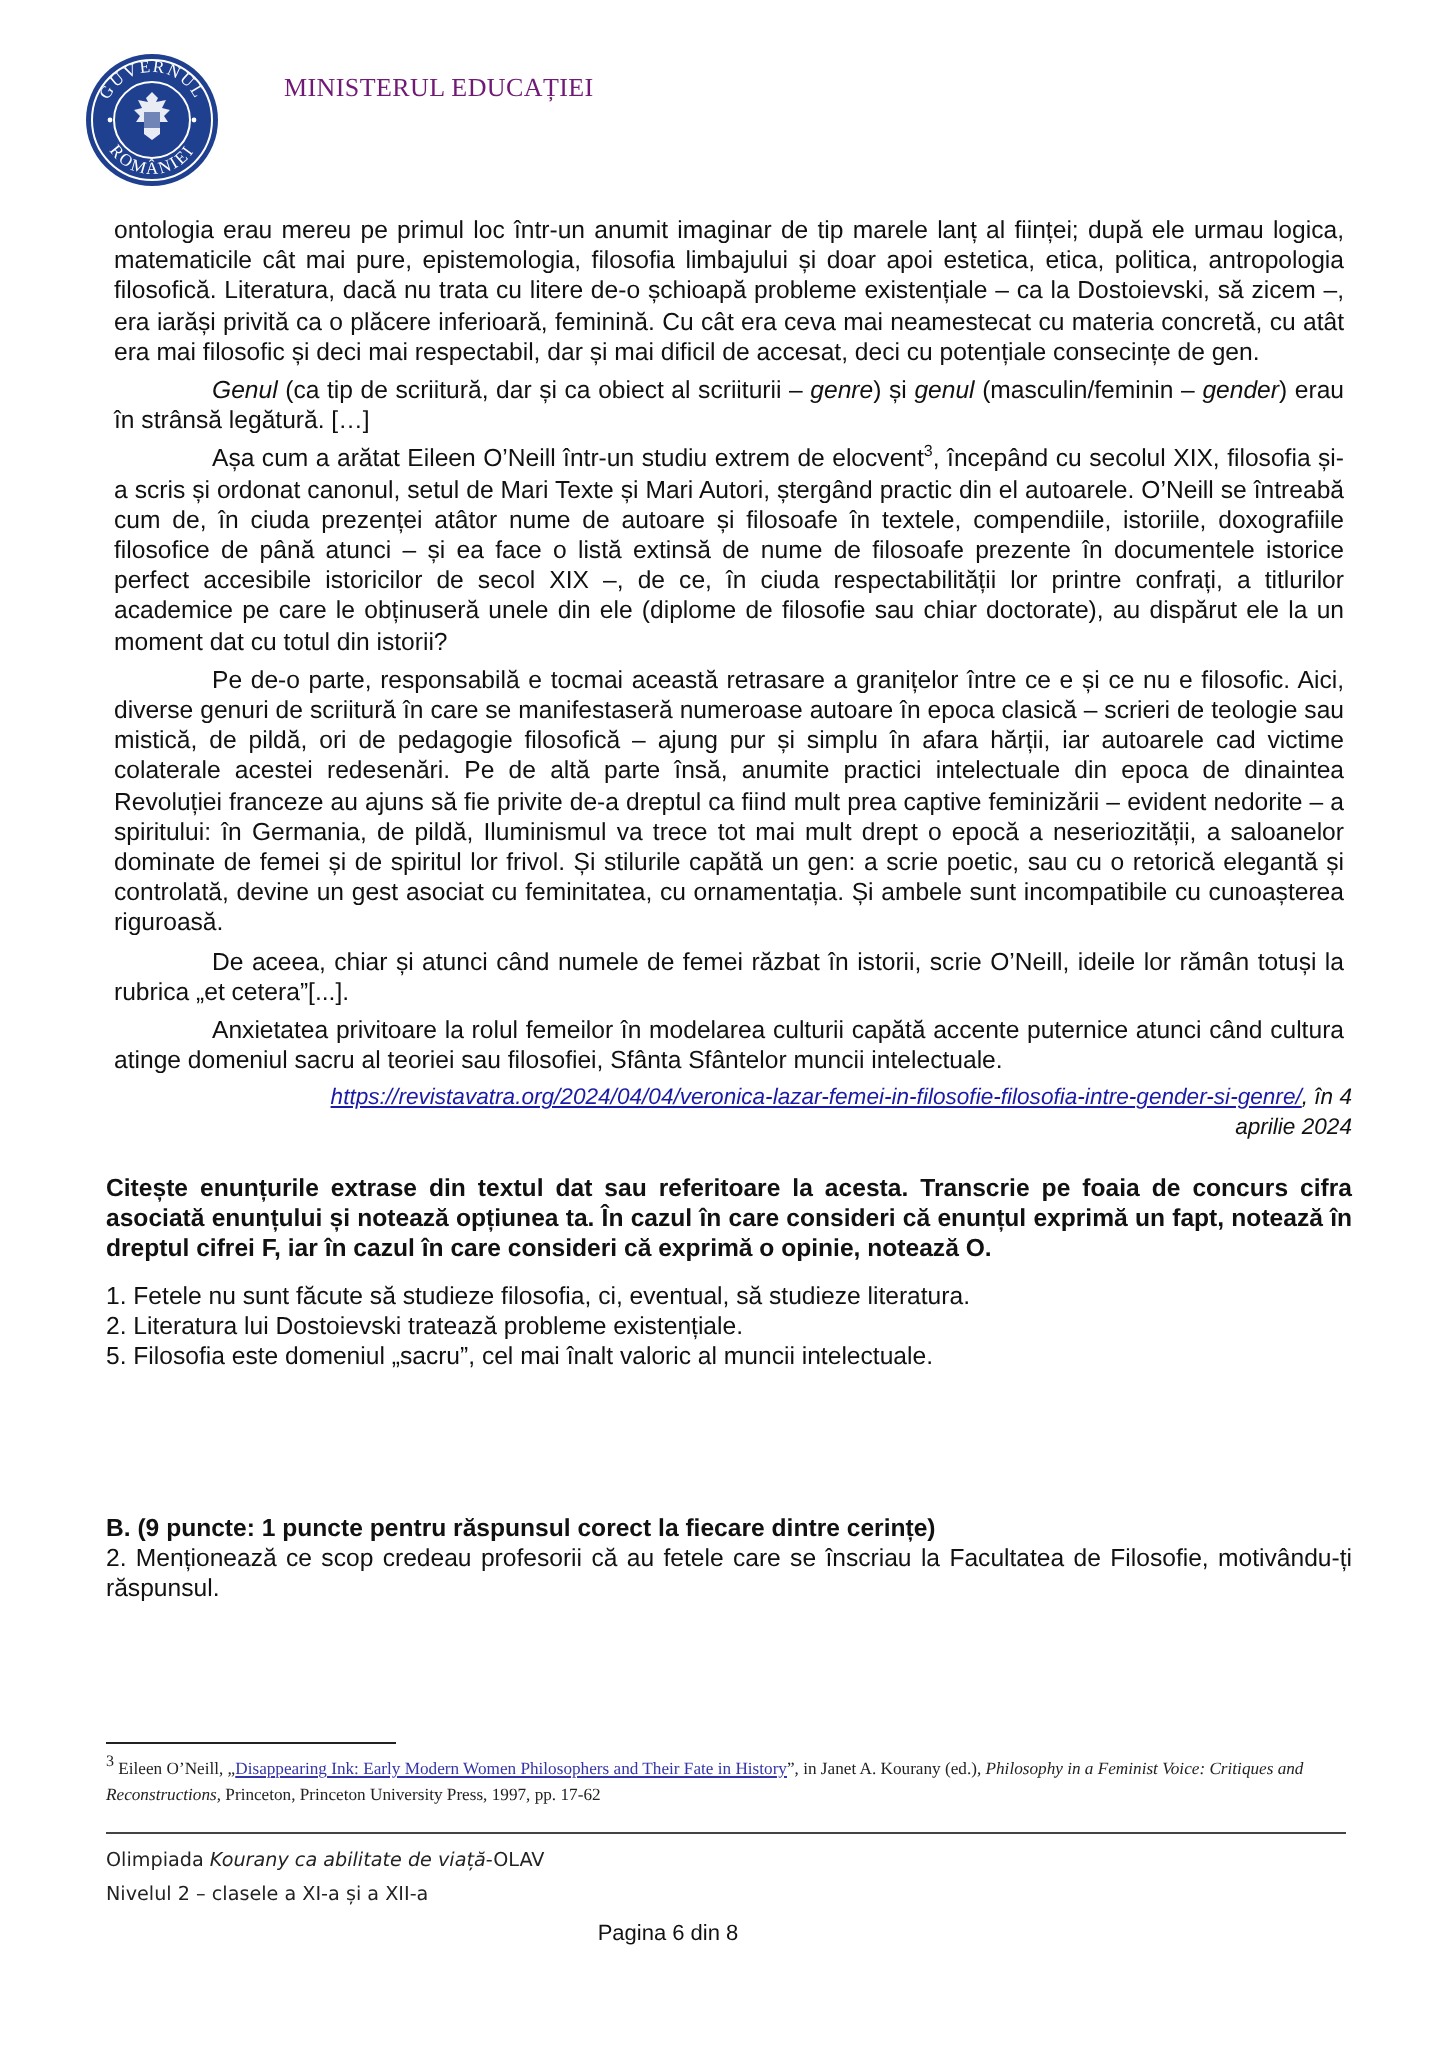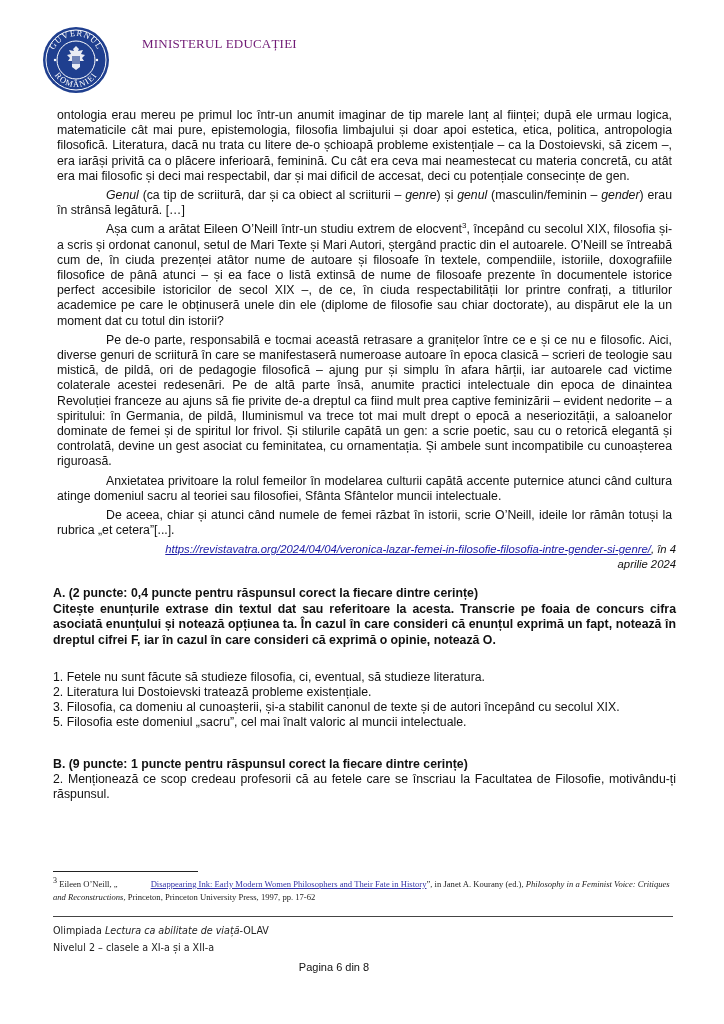--- a/index.html
+++ b/index.html
@@ -20,21 +20,21 @@
   .link { color:#1a1aa6; text-decoration:underline; }
 
   .sec { position:absolute; left:53px; width:623px; font-family:"Liberation Sans", sans-serif; font-size:12.3px; line-height:15.2px; }
   .bold { font-weight:bold; }
   .justify { text-align:justify; }
   .list { margin:0; padding:0; list-style:none; }
   .list li { margin:0; }
 
   .fn-rule { position:absolute; left:53px; top:871px; width:145px; border-top:1px solid #222; }
   .footnote { position:absolute; left:53px; top:878px; width:623px; font-family:"Liberation Serif", serif; font-size:8.6px; line-height:13px; color:#222; }
-  .footnote .link { color:#3434a8;margin-left:33px; }
+  .footnote .link { color:#3434a8; }
 
   .foot-rule { position:absolute; left:53px; top:916px; width:620px; border-top:1px solid #444; }
   .footer-left { position:absolute; left:53px; top:922px; font-family:"DejaVu Sans", sans-serif; font-size:9.6px; line-height:17px; color:#222; }
   .page-num { position:absolute; left:0; width:668px; top:961px; text-align:center; font-family:"Liberation Sans", sans-serif; font-size:11px; color:#111; }
 </style>
 </head>
 <body>
 
 <div class="page">
 
@@ -60,51 +60,49 @@
       <rect x="30" y="30" width="8" height="8" fill="#1f3f8f" opacity="0.6"></rect>
     </svg>
     <div class="ministry">MINISTERUL EDUCAȚIEI</div>
   </div>
 
   <div class="body-text" style="top:104px;">
     <p>ontologia erau mereu pe primul loc într-un anumit imaginar de tip marele lanț al ființei; după ele urmau logica, matematicile cât mai pure, epistemologia, filosofia limbajului și doar apoi estetica, etica, politica, antropologia filosofică. Literatura, dacă nu trata cu litere de-o șchioapă probleme existențiale – ca la Dostoievski, să zicem –, era iarăși privită ca o plăcere inferioară, feminină. Cu cât era ceva mai neamestecat cu materia concretă, cu atât era mai filosofic și deci mai respectabil, dar și mai dificil de accesat, deci cu potențiale consecințe de gen.</p>
     <p class="indent"><span class="it">Genul</span><span> (ca tip de scriitură, dar și ca obiect al scriiturii – </span><span class="it">genre</span><span>) și </span><span class="it">genul</span><span> (masculin/feminin – </span><span class="it">gender</span><span>) erau în strânsă legătură. […]</span></p>
     <p class="indent"><span>Așa cum a arătat Eileen O’Neill într-un studiu extrem de elocvent</span><sup>3</sup><span>, începând cu secolul XIX, filosofia și-a scris și ordonat canonul, setul de Mari Texte și Mari Autori, ștergând practic din el autoarele. O’Neill se întreabă cum de, în ciuda prezenței atâtor nume de autoare și filosoafe în textele, compendiile, istoriile, doxografiile filosofice de până atunci – și ea face o listă extinsă de nume de filosoafe prezente în documentele istorice perfect accesibile istoricilor de secol XIX –, de ce, în ciuda respectabilității lor printre confrați, a titlurilor academice pe care le obținuseră unele din ele (diplome de filosofie sau chiar doctorate), au dispărut ele la un moment dat cu totul din istorii?</span></p>
     <p class="indent">Pe de-o parte, responsabilă e tocmai această retrasare a granițelor între ce e și ce nu e filosofic. Aici, diverse genuri de scriitură în care se manifestaseră numeroase autoare în epoca clasică – scrieri de teologie sau mistică, de pildă, ori de pedagogie filosofică – ajung pur și simplu în afara hărții, iar autoarele cad victime colaterale acestei redesenări. Pe de altă parte însă, anumite practici intelectuale din epoca de dinaintea Revoluției franceze au ajuns să fie privite de-a dreptul ca fiind mult prea captive feminizării – evident nedorite – a spiritului: în Germania, de pildă, Iluminismul va trece tot mai mult drept o epocă a neseriozității, a saloanelor dominate de femei și de spiritul lor frivol. Și stilurile capătă un gen: a scrie poetic, sau cu o retorică elegantă și controlată, devine un gest asociat cu feminitatea, cu ornamentația. Și ambele sunt incompatibile cu cunoașterea riguroasă.</p>
+    <p class="indent">De aceea, chiar și atunci când numele de femei răzbat în istorii, scrie O’Neill, ideile lor rămân totuși la rubrica „et cetera”[...].</p>
     <p class="indent">Anxietatea privitoare la rolul femeilor în modelarea culturii capătă accente puternice atunci când cultura atinge domeniul sacru al teoriei sau filosofiei, Sfânta Sfântelor muncii intelectuale.</p>
-    <p class="indent">De aceea, chiar și atunci când numele de femei răzbat în istorii, scrie O’Neill, ideile lor rămân totuși la rubrica „et cetera”[...].</p>
   </div>
 
   <div class="source">
     <span class="link">https://revistavatra.org/2024/04/04/veronica-lazar-femei-in-filosofie-filosofia-intre-gender-si-genre/</span><span>, în 4 aprilie 2024</span>
   </div>
 
   <div class="sec" style="top:586px;">
-    <div class="bold">A. (2 puncte: 0,4 puncte pentru răspunsul corect la fiecare dintre cerințe)</div>
     <div class="bold justify" style="margin-top:1px;">Citește enunțurile extrase din textul dat sau referitoare la acesta. Transcrie pe foaia de concurs cifra asociată enunțului și notează opțiunea ta. În cazul în care consideri că enunțul exprimă un fapt, notează în dreptul cifrei F, iar în cazul în care consideri că exprimă o opinie, notează O.</div>
-    <ul class="list" style="margin-top:22px;">
+    <ul class="list" style="margin-top:8px;">
       <li>1. Fetele nu sunt făcute să studieze filosofia, ci, eventual, să studieze literatura.</li>
       <li>2. Literatura lui Dostoievski tratează probleme existențiale.</li>
-      <li>3. Filosofia, ca domeniu al cunoașterii, și-a stabilit canonul de texte și de autori începând cu secolul XIX.</li>
       <li>5. Filosofia este domeniul „sacru”, cel mai înalt valoric al muncii intelectuale.</li>
     </ul>
   </div>
 
   <div class="sec" style="top:757px;">
     <div class="bold">B. (9 puncte: 1 puncte pentru răspunsul corect la fiecare dintre cerințe)</div>
     <ul class="list">
       <li class="justify">2. Menționează ce scop credeau profesorii că au fetele care se înscriau la Facultatea de Filosofie, motivându-ți răspunsul.</li>
     </ul>
   </div>
 
   <div class="fn-rule"></div>
   <div class="footnote">
     <sup>3</sup><span> Eileen O’Neill, „</span><span class="link">Disappearing Ink: Early Modern Women Philosophers and Their Fate in History</span><span>”, in Janet A. Kourany (ed.), </span><span class="it">Philosophy in a Feminist Voice: Critiques and Reconstructions</span><span>, Princeton, Princeton University Press, 1997, pp. 17-62</span>
   </div>
 
   <div class="foot-rule"></div>
   <div class="footer-left">
-    <div><span>Olimpiada </span><span class="it">Lectura ca abilitate de viață</span><span>-OLAV</span></div>
+    <div><span>Olimpiada </span><span class="it">Kourany ca abilitate de viață</span><span>-OLAV</span></div>
     <div>Nivelul 2 – clasele a XI-a și a XII-a</div>
   </div>
   <div class="page-num">Pagina 6 din 8</div>
 
 </div>
 
 </body></html>

